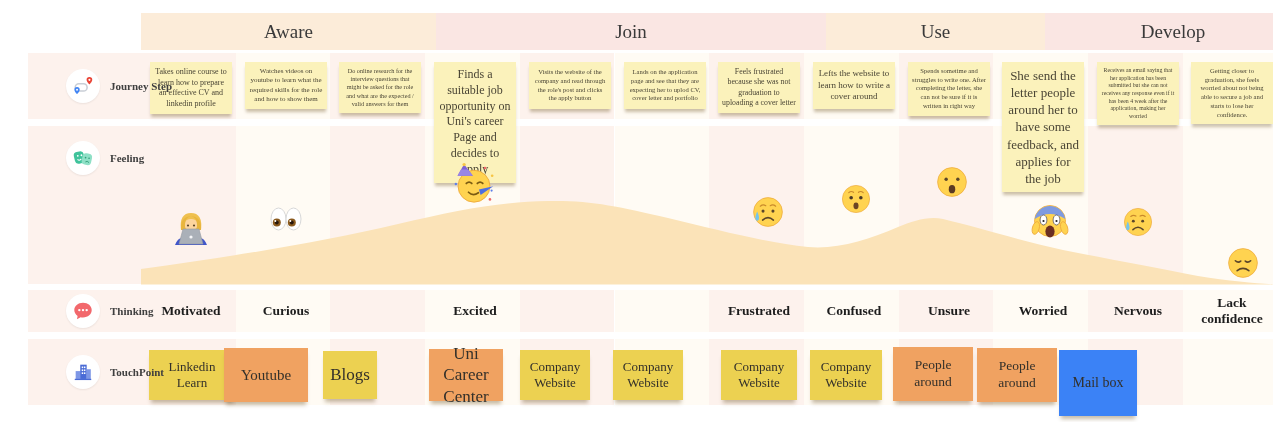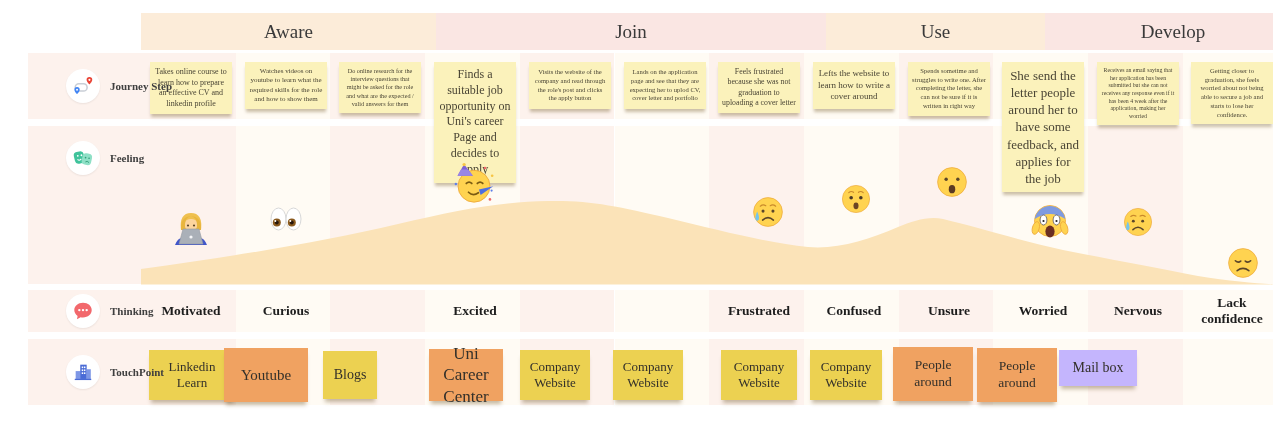--- a/index.html
+++ b/index.html
@@ -345,21 +345,21 @@
         <span>Lack confidence</span>
       </div>
     </div>
   <div id="touchpointsRow">
       <div class="tnote" style="left:121px;top:350px;width:86px;height:50px;background:#ecd151;font-size:13px">
         <span>Linkedin Learn</span>
       </div>
       <div class="tnote" style="left:196px;top:348px;width:84px;height:54px;background:#f0a261;font-size:15px">
         <span>Youtube</span>
       </div>
-      <div class="tnote" style="left:295px;top:351px;width:54px;height:48px;background:#ecd151;font-size:14px">
+      <div class="tnote" style="left:295px;top:351px;width:54px;height:48px;background:#ecd151;font-size:17px">
         <span>Blogs</span>
       </div>
       <div class="tnote" style="left:401px;top:349px;width:74px;height:52px;background:#f0a261;font-size:17px">
         <span>Uni Career Center</span>
       </div>
       <div class="tnote" style="left:492px;top:350px;width:70px;height:50px;background:#ecd151;font-size:13px">
         <span>Company Website</span>
       </div>
       <div class="tnote" style="left:585px;top:350px;width:70px;height:50px;background:#ecd151;font-size:13px">
         <span>Company Website</span>
@@ -369,17 +369,17 @@
       </div>
       <div class="tnote" style="left:782px;top:350px;width:72px;height:50px;background:#ecd151;font-size:13px">
         <span>Company Website</span>
       </div>
       <div class="tnote" style="left:865px;top:347px;width:80px;height:54px;background:#f0a261;font-size:13.5px">
         <span>People around</span>
       </div>
       <div class="tnote" style="left:949px;top:348px;width:80px;height:54px;background:#f0a261;font-size:13.5px">
         <span>People around</span>
       </div>
-      <div class="tnote" style="left:1031px;top:350px;width:78px;height:36px;background:#c4b5fd;font-size:14px">
+      <div class="tnote" style="left:1031px;top:350px;width:78px;height:66px;background:#3b82f6;font-size:14px">
         <span>Mail box</span>
       </div>
     </div>
 </div>
 
 </body></html>

